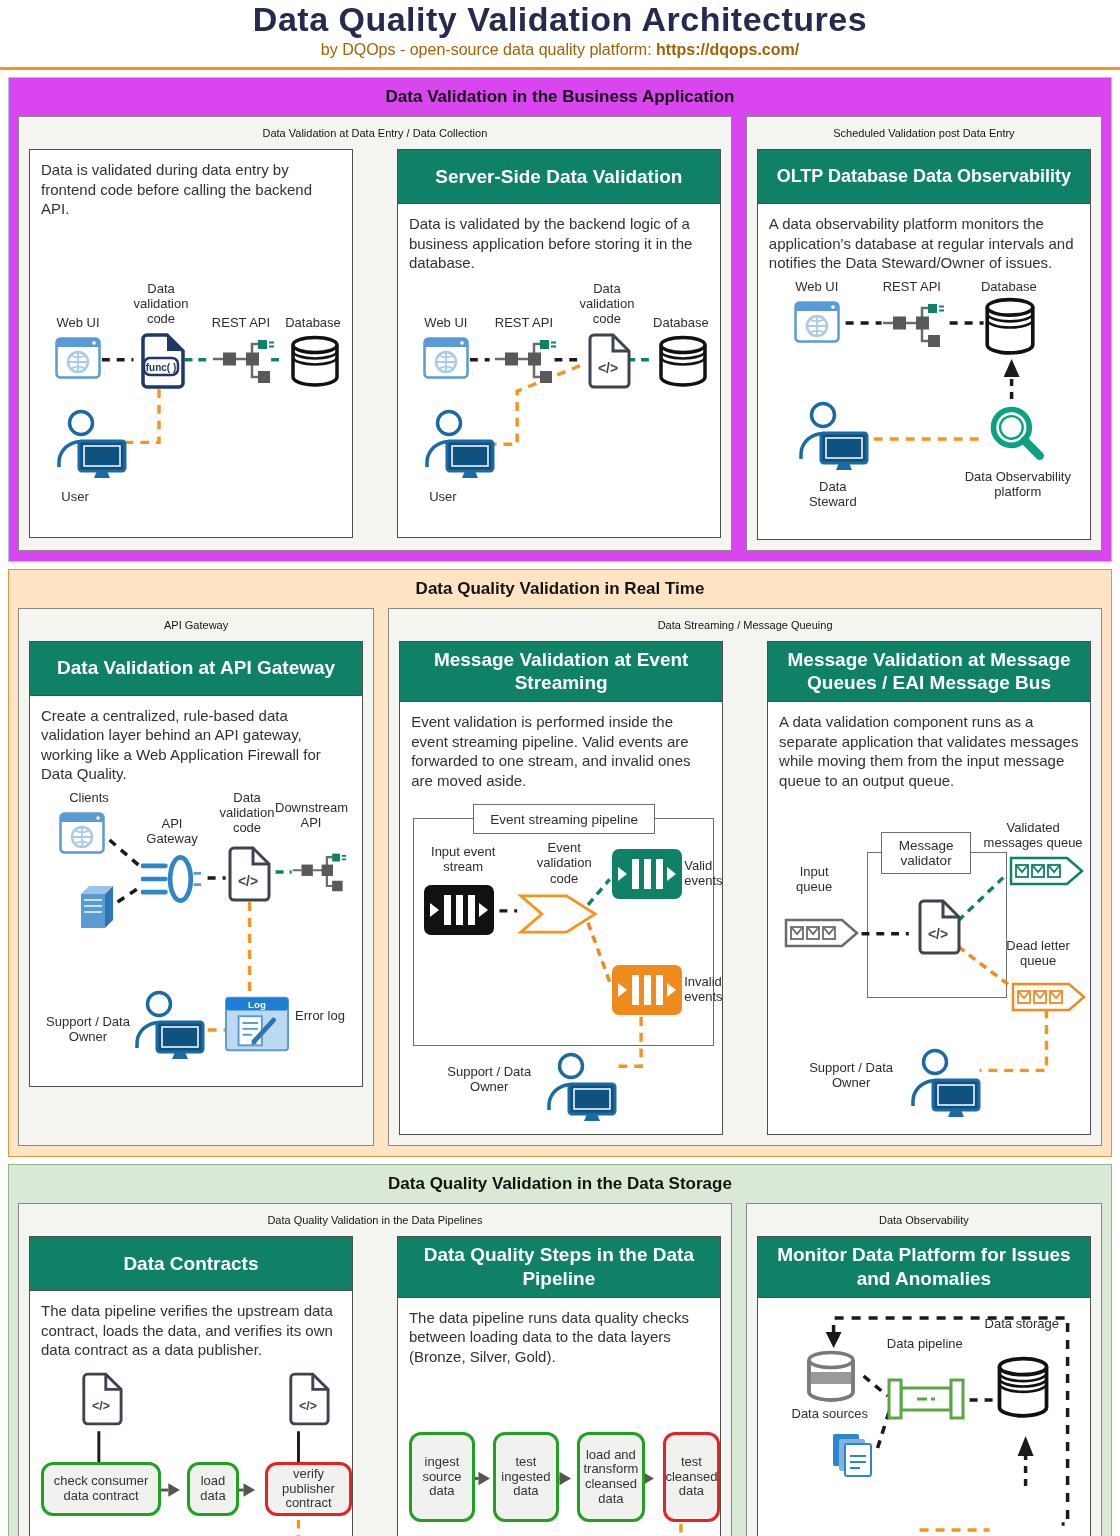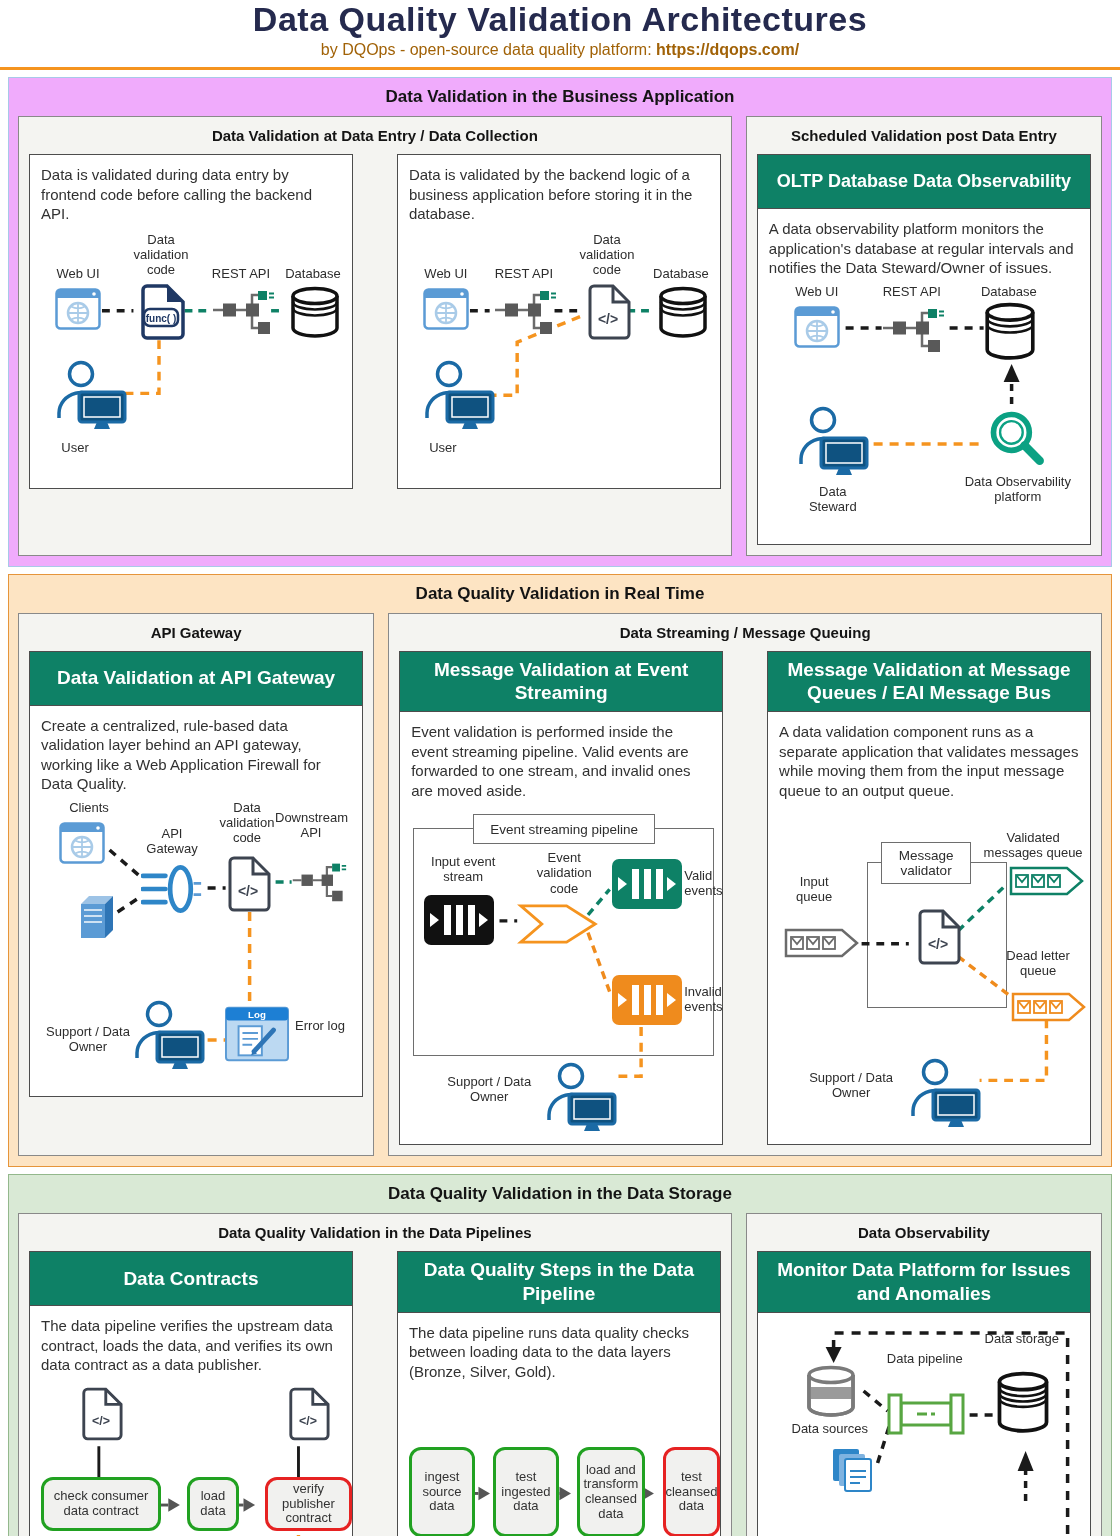--- a/index.html
+++ b/index.html
@@ -4,28 +4,28 @@
 <style>
   * { margin:0; padding:0; box-sizing:border-box; }
   body { width:1120px; background:#fff; font-family:"Liberation Sans", sans-serif; color:#222; }
   
   .hdr { text-align:center; border-bottom:3px solid #f5941f; padding-bottom:8px; }
   .hdr h1 { font-size:34px; font-weight:bold; color:#252a4e; letter-spacing:.5px; }
   .hdr .sub { font-size:16px; color:#a16207; margin-top:2px; }
   .hdr .sub .lnk { font-weight:bold; }
   
   .section { margin:7px 8px; border:1px solid; padding:5px 9px 10px; }
-  .sec1 { background:#f0abfc; border-color:#a9c9e8; }
+  .sec1 { background:#d946ef; border-color:#a9c9e8; }
   .sec2 { background:#fde4c3; border-color:#e6953a; }
   .sec3 { background:#d9e9d5; border-color:#93b88c; }
   .sec-title { text-align:center; font-size:17px; font-weight:bold; color:#141414; margin:4px 0 9px; }
   .prow { display:flex; gap:14px; align-items:stretch; }
   .panel { background:#f4f4f1; border:1.5px solid #898989; padding:7px 10px 10px; }
   .panel.wide { flex:2.07; } .panel.narrow { flex:1; }
-  .panel-title { text-align:center; font-size:15px; font-weight:bold; color:#141414; margin:3px 0 10px; }
+  .panel-title { text-align:center; font-size:11px; font-weight:normal; color:#141414; margin:3px 0 10px; }
   .cards-row { display:flex; gap:44px; }
   .card { flex:1; background:#fff; border:1.5px solid #4d4d4d; display:flex; flex-direction:column; }
   .card-header { background:#0e8166; color:#fff; font-weight:bold; font-size:19px; text-align:center;
                  padding:6px 6px; min-height:54px; display:flex; align-items:center; justify-content:center;
                  border-bottom:1.5px solid #4d4d4d; line-height:1.25; }
   .card-body { padding:10px 11px 8px; flex:1; display:flex; flex-direction:column; }
   .desc { font-size:15px; line-height:1.3; color:#313131; margin-bottom:6px; }
   
   .diag { position:relative; margin-top:auto; }
   .wires { position:absolute; left:0; top:0; width:100%; height:100%; }
@@ -99,20 +99,21 @@
                 <rect x="24" y="32" width="46" height="30" rx="3" fill="#0f5280" stroke="#1b6aa5" stroke-width="3"></rect>
                 <rect x="29" y="37" width="36" height="20" fill="#0f5280" stroke="#fff" stroke-width="1.5"></rect>
                 <path d="M42 62 l-3 7 h16 l-3-7 Z" fill="#1b6aa5"></path>
               </svg>
               <div class="lbl" style="left:12px;top:210px;width:44px">User</div>
             </div>
           </div>
         </div>
 
         <div class="card">
+          <div class="card-header">Server-Side Data Validation</div>
           <div class="card-body">
             <div class="desc">Data is validated by the backend logic of a business application before storing it in the database.</div>
             <div class="diag" style="height:250px">
               <svg class="wires" viewBox="0 0 305 250">
                 <path d="M62 80 H82" stroke="#1a1a1a" stroke-width="3.5" stroke-dasharray="8 7" fill="none"></path>
                 <path d="M148 80 H173" stroke="#1a1a1a" stroke-width="3.5" stroke-dasharray="8 7" fill="none"></path>
                 <path d="M222 80 H247" stroke="#0e8166" stroke-width="3.5" stroke-dasharray="8 6" fill="none"></path>
                 <path d="M80 166 H110 V112 L174 86" stroke="#f5941f" stroke-width="3.5" stroke-dasharray="9 7" fill="none"></path>
               </svg>
               <div class="lbl" style="left:7px;top:36px;width:60px">Web UI</div>

